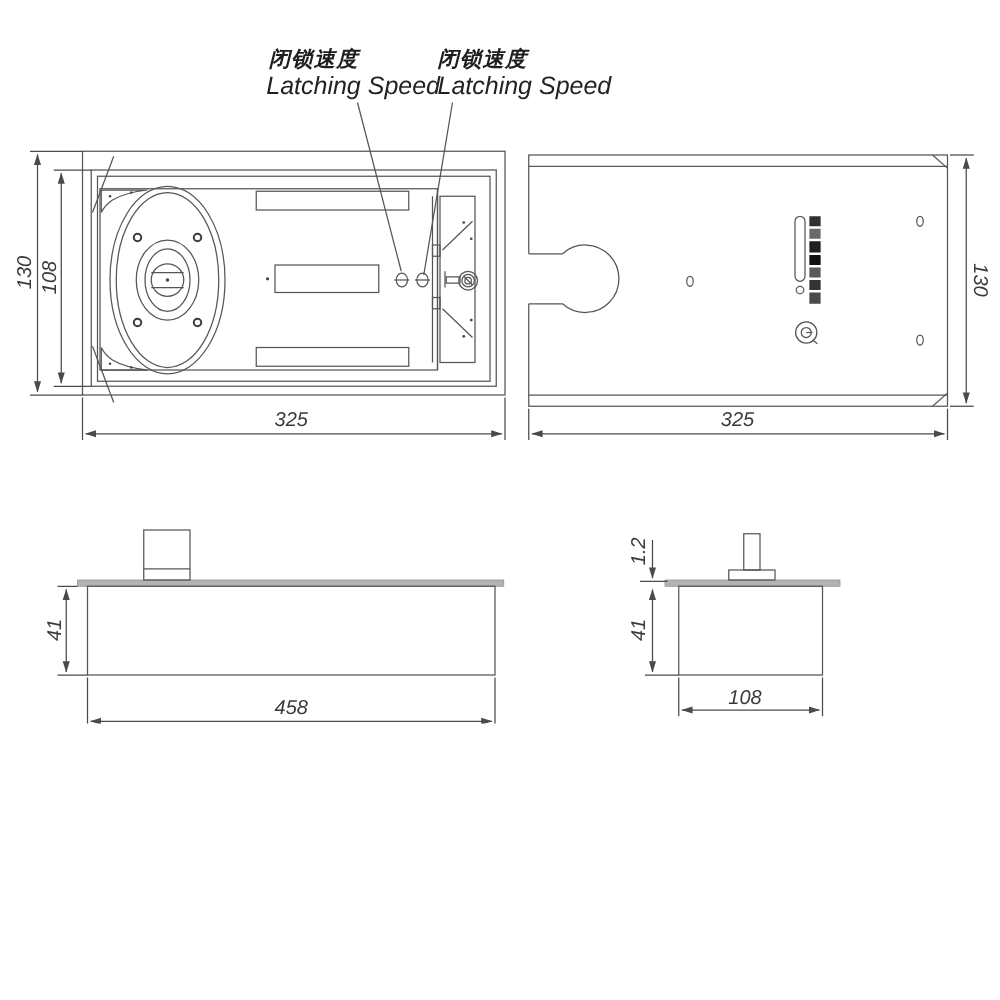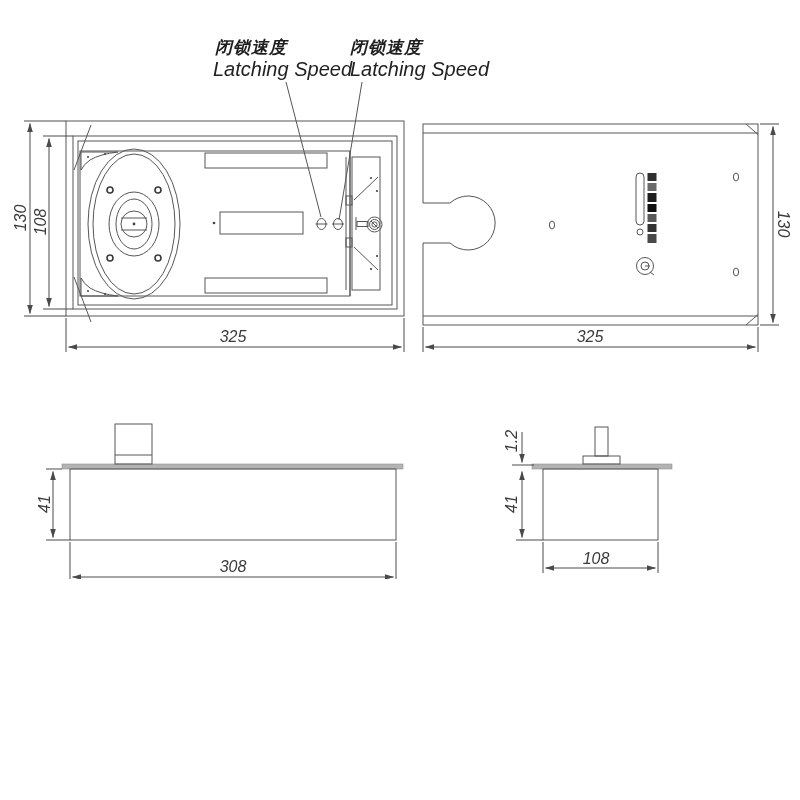--- a/index.html
+++ b/index.html
@@ -199,18 +199,18 @@
   <div class="txt en" style="left:350px;top:58px;">Latching Speed</div>
 
   <div class="txt dim rotccw" style="left:21px;top:218px;">130</div>
   <div class="txt dim rotccw" style="left:41px;top:222px;">108</div>
   <div class="txt dim" style="left:233px;top:337px;">325</div>
 
   <div class="txt dim rotcw" style="left:783px;top:224px;">130</div>
   <div class="txt dim" style="left:590px;top:337px;">325</div>
 
   <div class="txt dim rotccw" style="left:45px;top:504px;">41</div>
-  <div class="txt dim" style="left:233px;top:567px;">308</div>
+  <div class="txt dim" style="left:233px;top:567px;">458</div>
 
   <div class="txt dim rotccw" style="left:512px;top:441px;">1.2</div>
   <div class="txt dim rotccw" style="left:512px;top:504px;">41</div>
   <div class="txt dim" style="left:596px;top:559px;">108</div>
 </div>
 
 </body></html>

